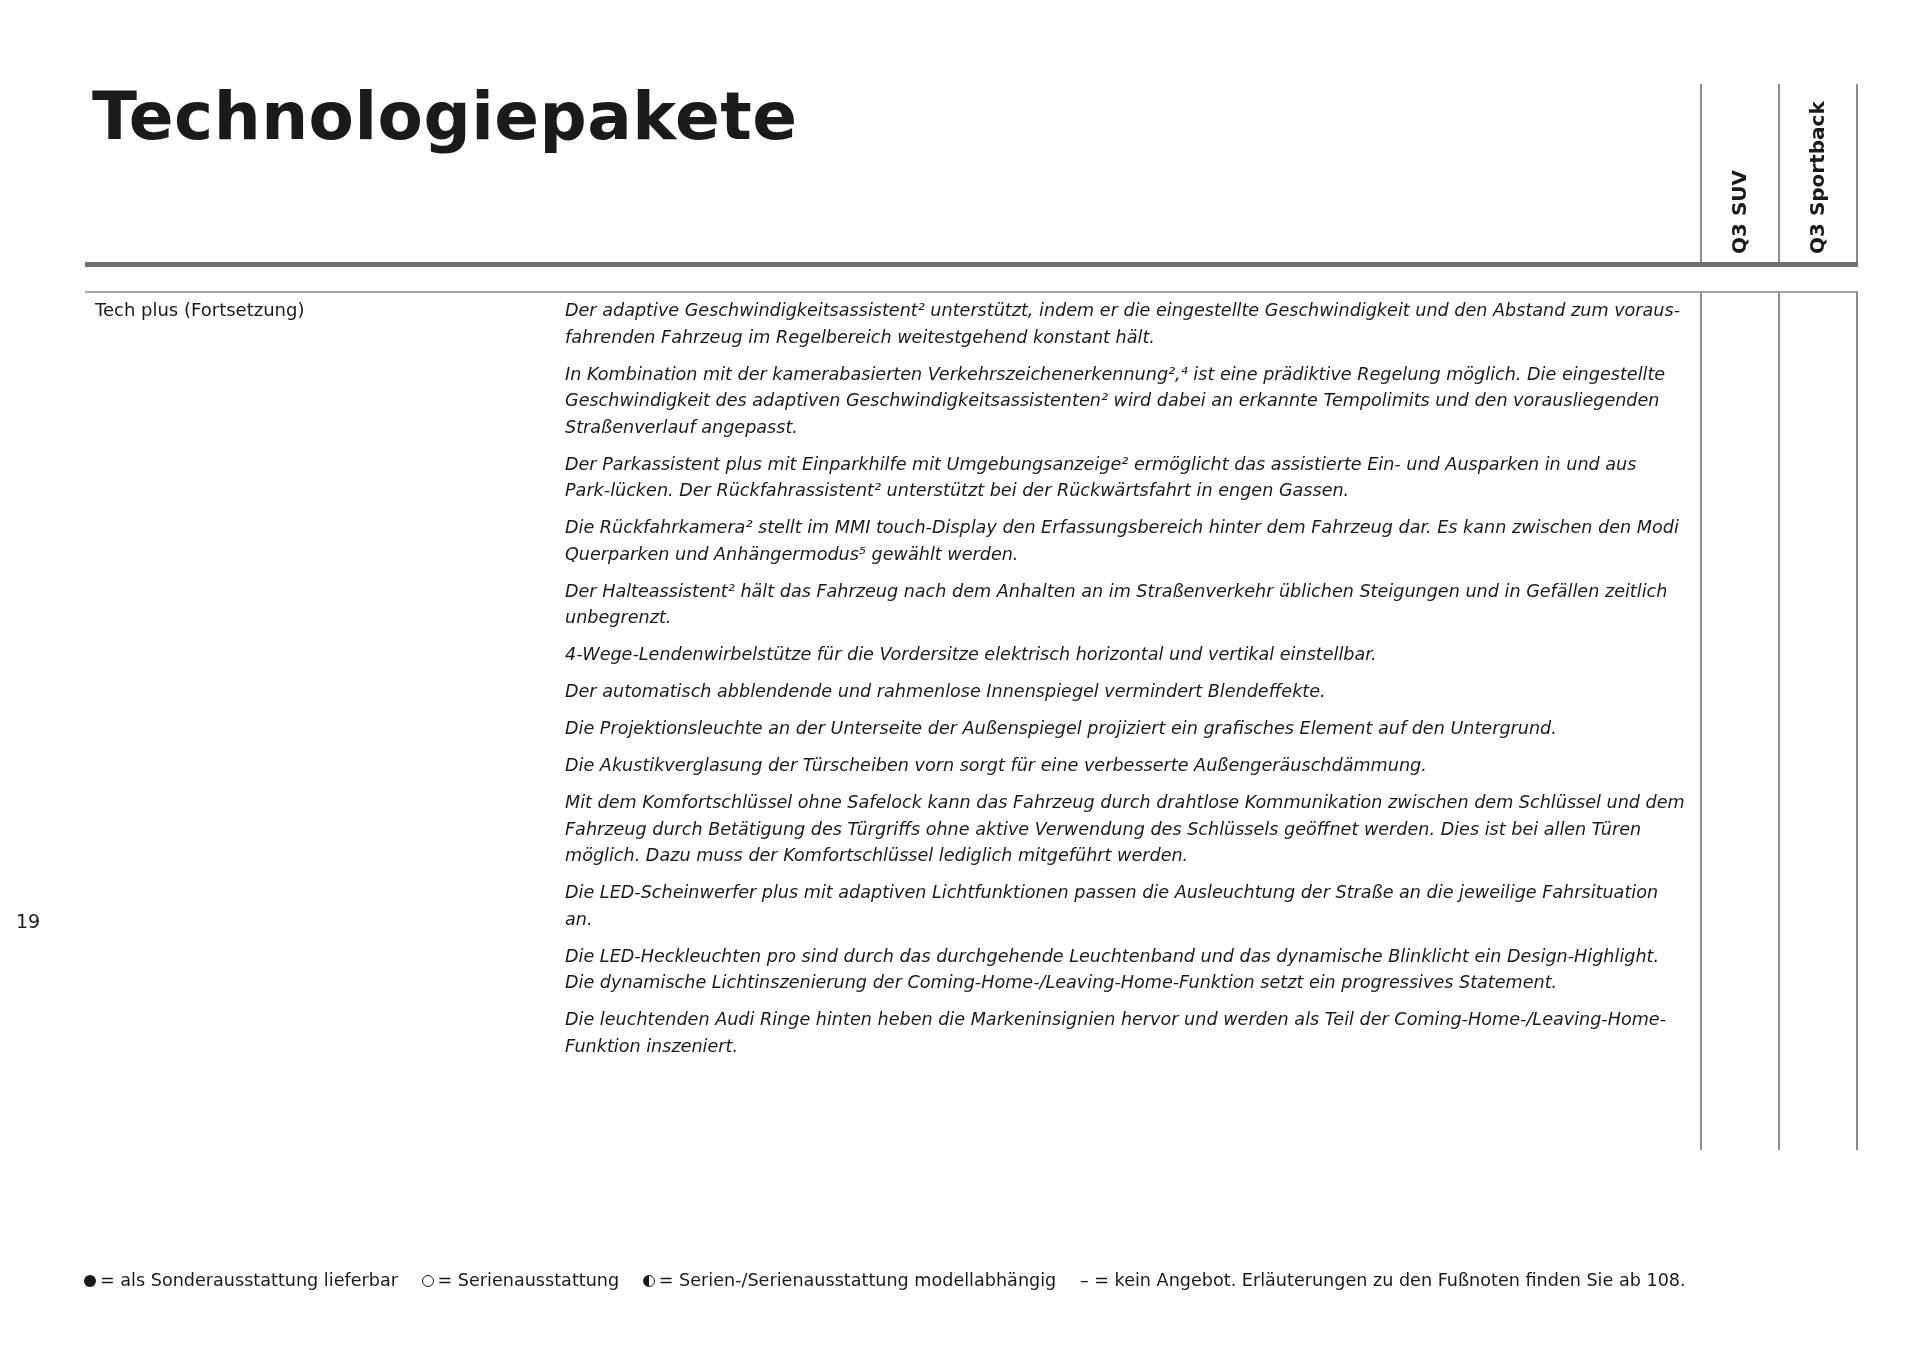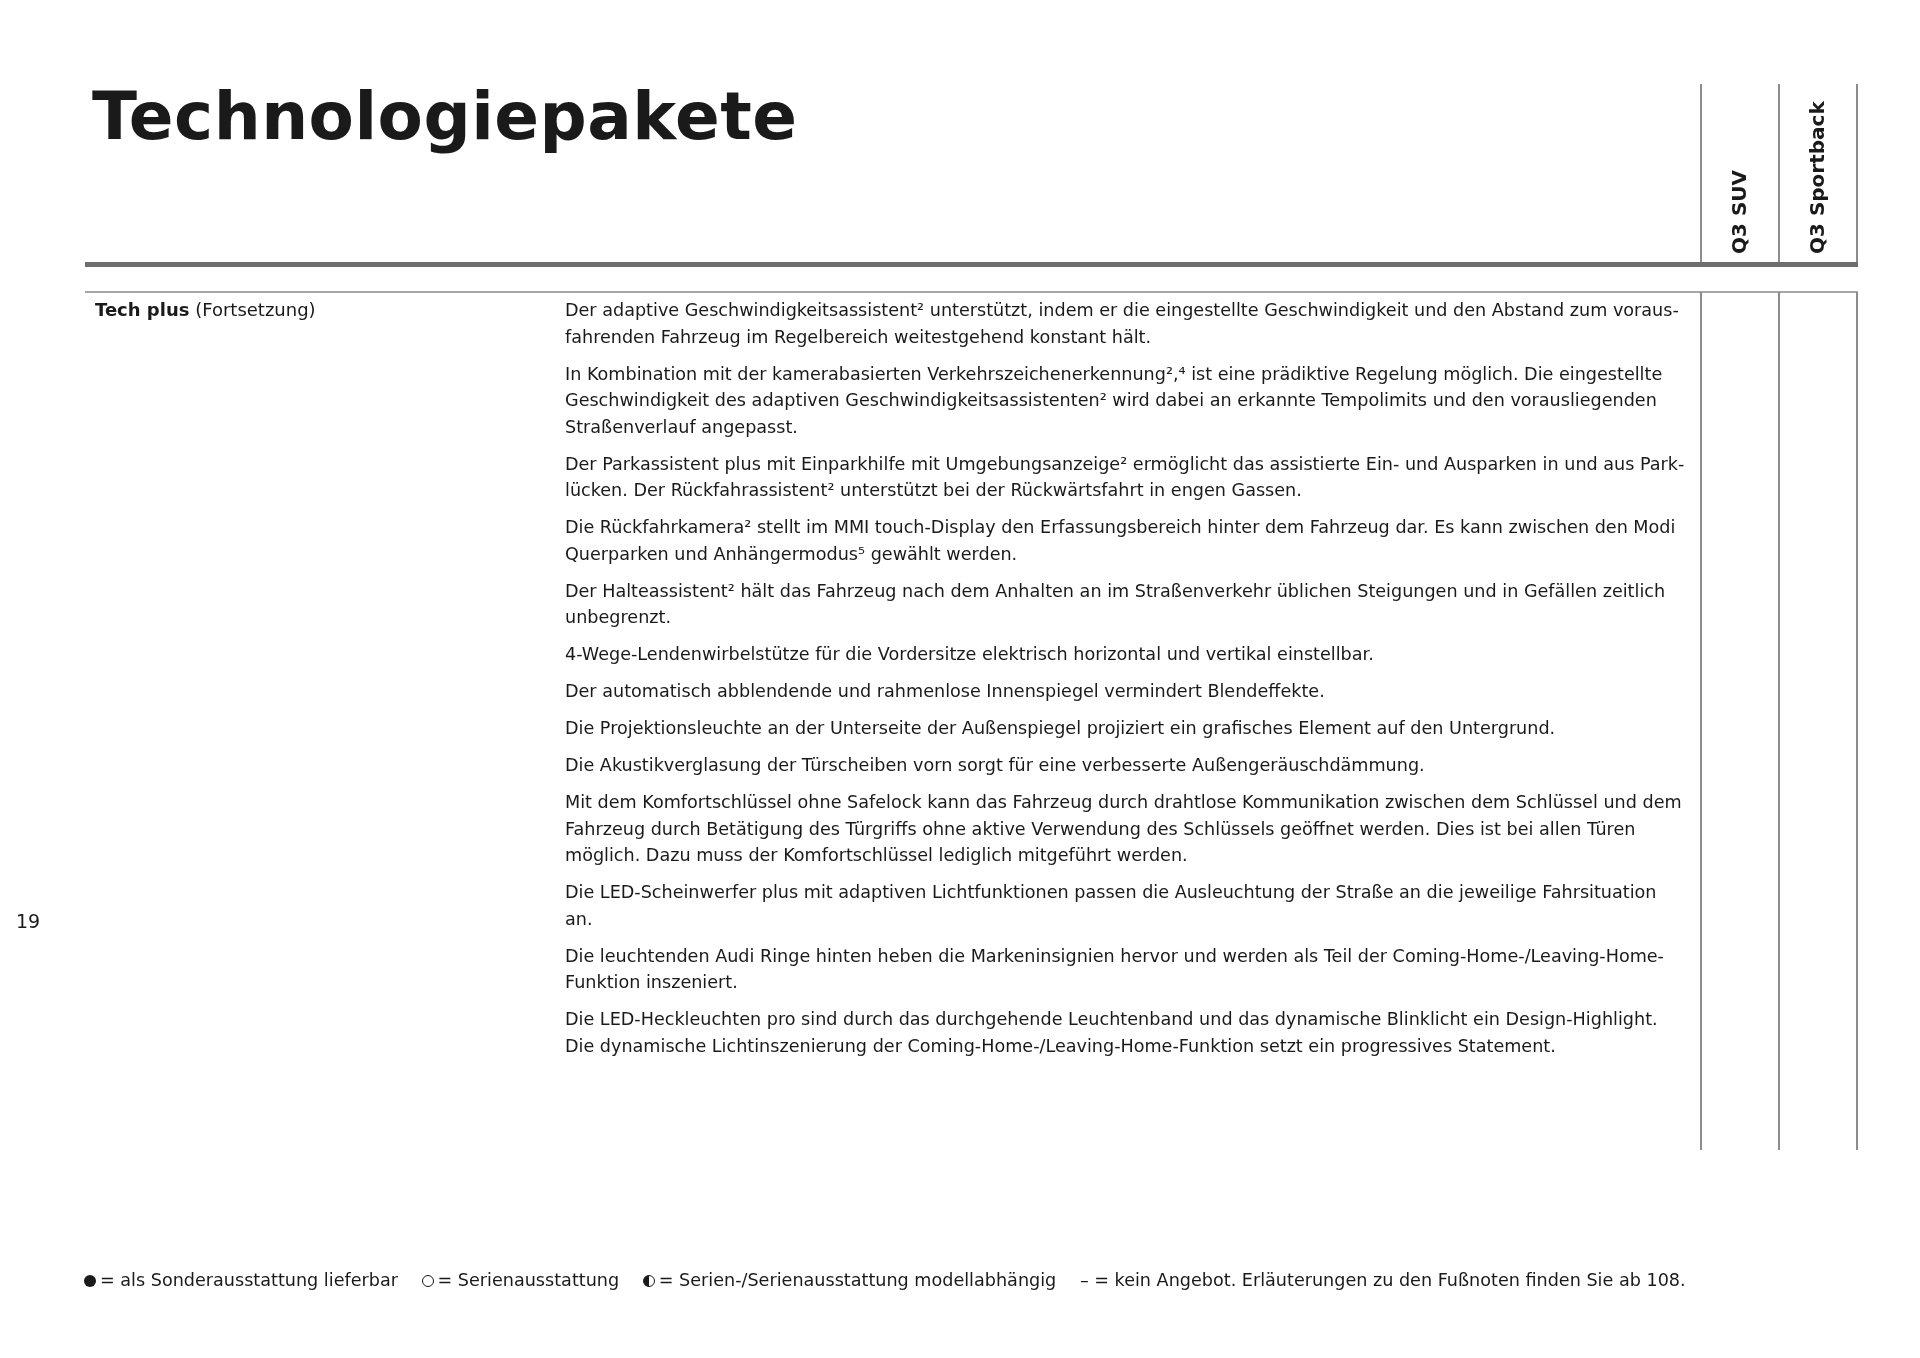--- a/index.html
+++ b/index.html
@@ -4,22 +4,22 @@
   <style>
     html, body { margin:0; padding:0; background:#ffffff; }
     body { width:1920px; height:1358px; position:relative; overflow:hidden;
            font-family:"DejaVu Sans", "Liberation Sans", sans-serif; color:#1a1a1a; }
     .title { position:absolute; left:84px; top:70px; font-size:66px; font-weight:bold;
              letter-spacing:0.5px; margin:8px; color:#1a1a1a; }
     .vline { position:absolute; width:2px; background:#8c8c8c; }
     .thick { position:absolute; left:85px; top:262px; width:1773px; height:5px; background:#6e6e6e; }
     .thin  { position:absolute; left:85px; top:291px; width:1773px; height:2px; background:#a6a6a6; }
     .label { position:absolute; left:95px; top:297px; font-size:18px; line-height:26px; }
-    .label b { font-weight:bold; }
-    .body { position:absolute; left:565px; top:297px; width:1120px; font-size:17.6px; line-height:26.5px; }
+    .label b { font-weight:normal; }
+    .body { position:absolute; left:565px; top:297px; width:1120px; font-size:17.6px; line-height:26.5px;font-style:italic; }
     .body p { margin:0 0 10.5px 0; }
     .pagenum { position:absolute; left:16px; top:910px; font-size:19px; }
     .legend { position:absolute; left:84px; top:1270px; font-size:17.6px; white-space:nowrap; }
     .legend .item { margin-right:18px; }
     .sym { display:inline-block; width:12px; height:12px; border-radius:50%; vertical-align:-1px;
            margin-right:4px; box-sizing:border-box; }
     .sym.full { background:#1a1a1a; }
     .sym.empty { border:1.6px solid #1a1a1a; }
     .sym.half { border:1.6px solid #1a1a1a; background:linear-gradient(90deg,#1a1a1a 50%, #fff 50%); }
   </style>
@@ -56,22 +56,22 @@
   <p>In Kombination mit der kamerabasierten Verkehrszeichenerkennung²,⁴ ist eine prädiktive Regelung möglich. Die eingestellte Geschwindigkeit des adaptiven Geschwindigkeitsassistenten² wird dabei an erkannte Tempolimits und den vorausliegenden Straßenverlauf angepasst.</p>
   <p>Der Parkassistent plus mit Einparkhilfe mit Umgebungsanzeige² ermöglicht das assistierte Ein- und Ausparken in und aus Park-lücken. Der Rückfahrassistent² unterstützt bei der Rückwärtsfahrt in engen Gassen.</p>
   <p>Die Rückfahrkamera² stellt im MMI touch-Display den Erfassungsbereich hinter dem Fahrzeug dar. Es kann zwischen den Modi Querparken und Anhängermodus⁵ gewählt werden.</p>
   <p>Der Halteassistent² hält das Fahrzeug nach dem Anhalten an im Straßenverkehr üblichen Steigungen und in Gefällen zeitlich unbegrenzt.</p>
   <p>4-Wege-Lendenwirbelstütze für die Vordersitze elektrisch horizontal und vertikal einstellbar.</p>
   <p>Der automatisch abblendende und rahmenlose Innenspiegel vermindert Blendeffekte.</p>
   <p>Die Projektionsleuchte an der Unterseite der Außenspiegel projiziert ein grafisches Element auf den Untergrund.</p>
   <p>Die Akustikverglasung der Türscheiben vorn sorgt für eine verbesserte Außengeräuschdämmung.</p>
   <p>Mit dem Komfortschlüssel ohne Safelock kann das Fahrzeug durch drahtlose Kommunikation zwischen dem Schlüssel und dem Fahrzeug durch Betätigung des Türgriffs ohne aktive Verwendung des Schlüssels geöffnet werden. Dies ist bei allen Türen möglich. Dazu muss der Komfortschlüssel lediglich mitgeführt werden.</p>
   <p>Die LED-Scheinwerfer plus mit adaptiven Lichtfunktionen passen die Ausleuchtung der Straße an die jeweilige Fahrsituation an.</p>
+  <p>Die LED-Heckleuchten pro sind durch das durchgehende Leuchtenband und das dynamische Blinklicht ein Design-Highlight. Die dynamische Lichtinszenierung der Coming-Home-/Leaving-Home-Funktion setzt ein progressives Statement.</p>
   <p>Die leuchtenden Audi Ringe hinten heben die Markeninsignien hervor und werden als Teil der Coming-Home-/Leaving-Home-Funktion inszeniert.</p>
-  <p>Die LED-Heckleuchten pro sind durch das durchgehende Leuchtenband und das dynamische Blinklicht ein Design-Highlight. Die dynamische Lichtinszenierung der Coming-Home-/Leaving-Home-Funktion setzt ein progressives Statement.</p>
 </div>
 
 <div class="pagenum">19</div>
 
 <div class="legend">
   <span class="item">
     <span class="sym full"></span><span>= als Sonderausstattung lieferbar</span>
   </span>
   <span class="item">
     <span class="sym empty"></span><span>= Serienausstattung</span>

